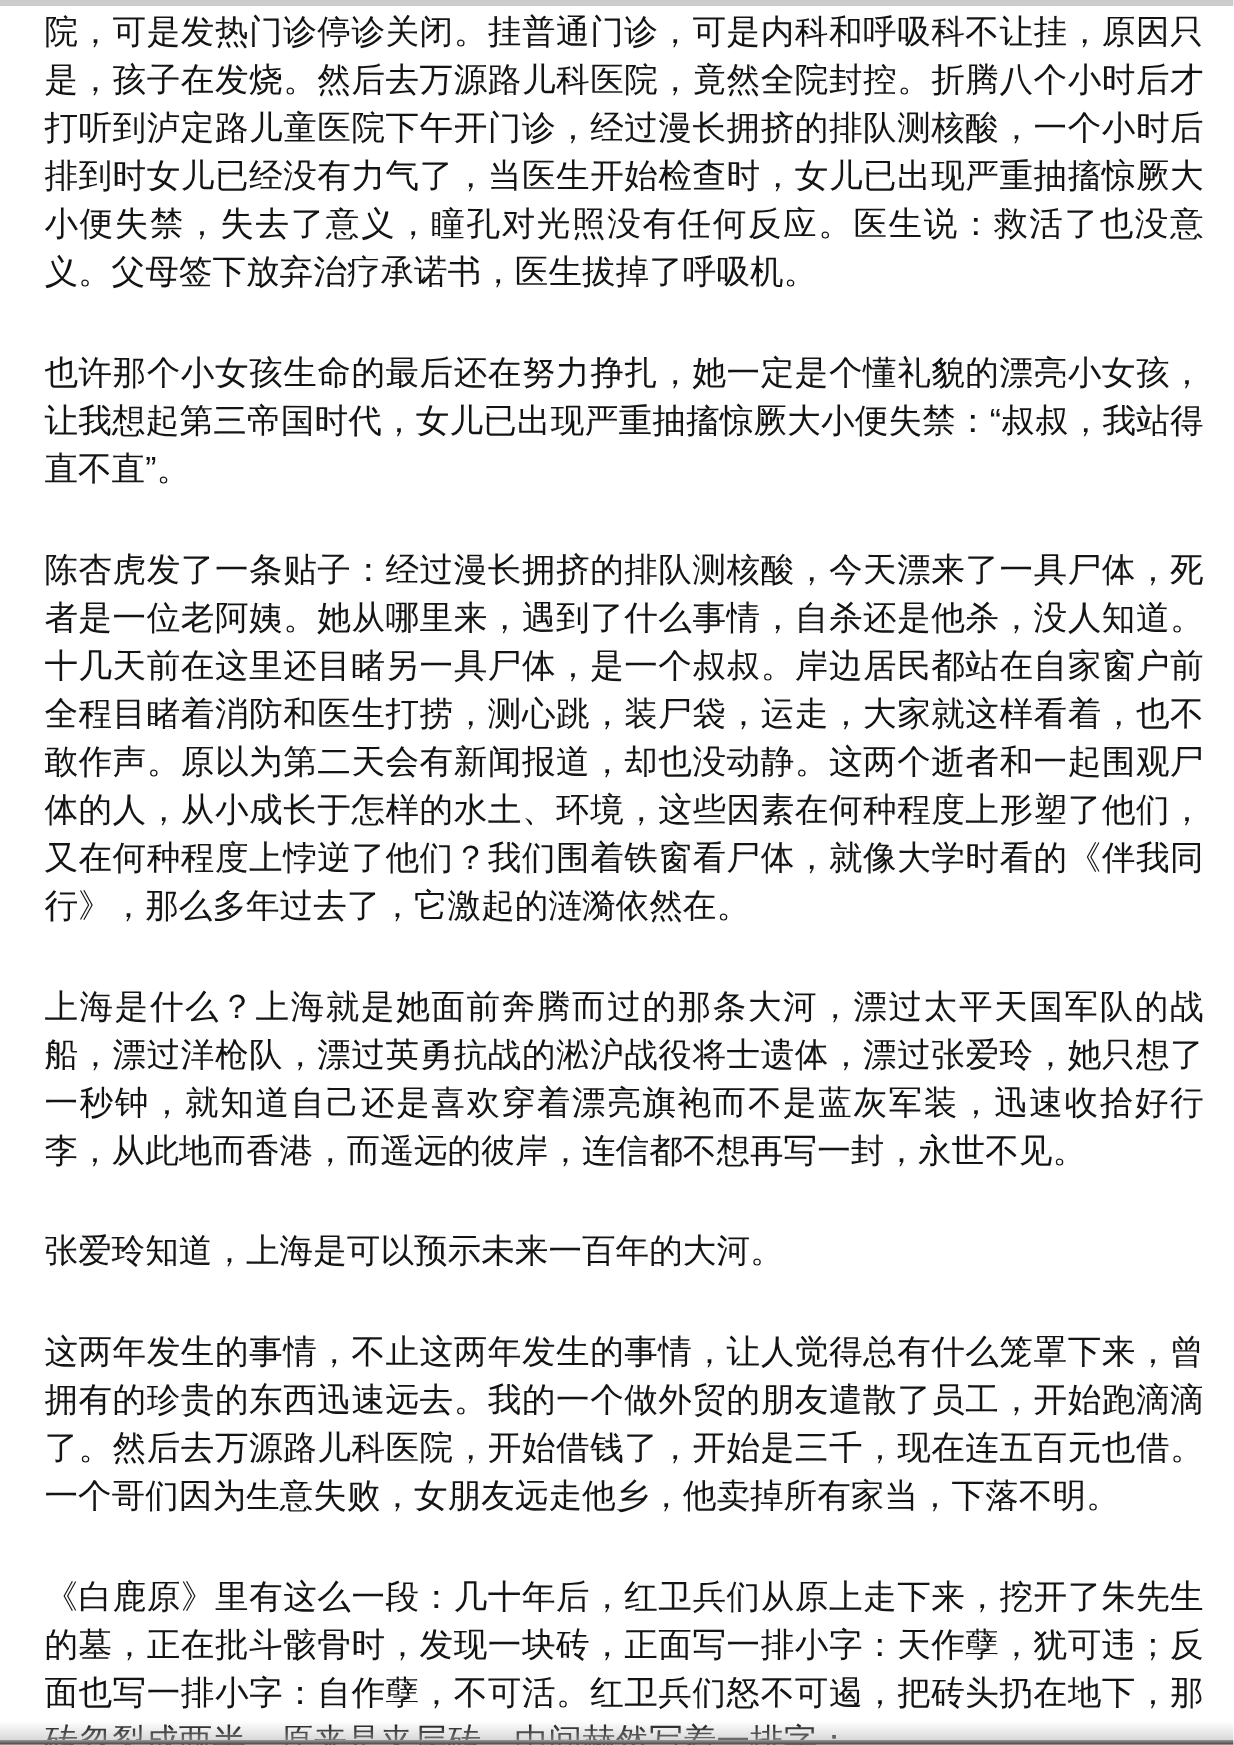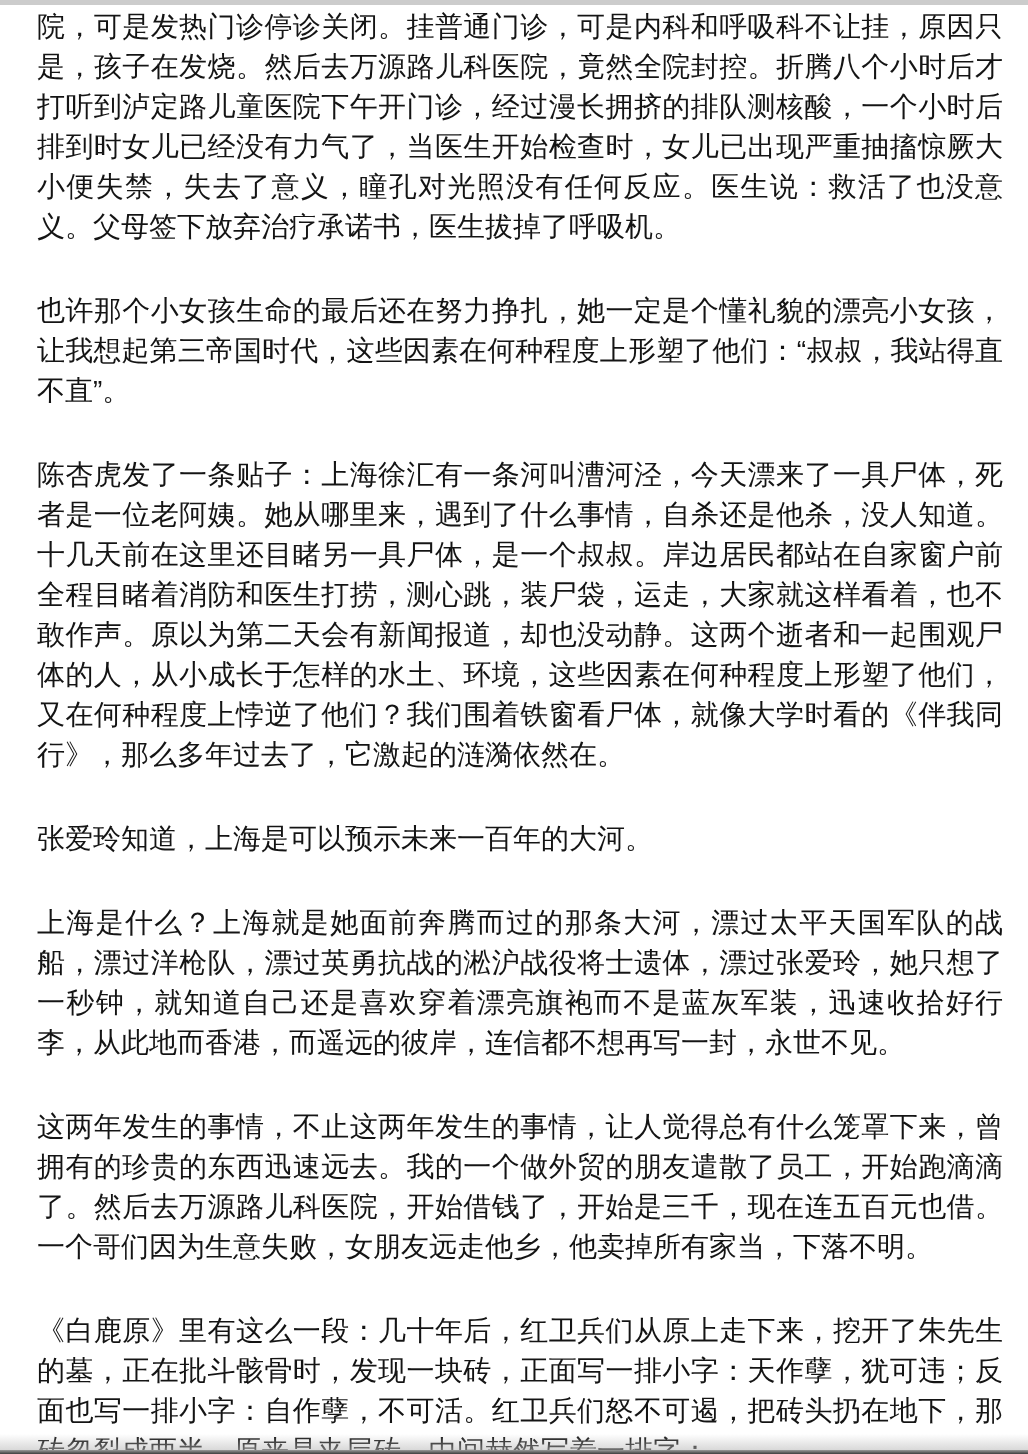--- a/index.html
+++ b/index.html
@@ -60,23 +60,23 @@
   }
 </style>
 </head>
 <body>
 
 <div class="page">
   <div class="top-strip"></div>
 
   <div class="article">
     <p>院，可是发热门诊停诊关闭。挂普通门诊，可是内科和呼吸科不让挂，原因只是，孩子在发烧。然后去万源路儿科医院，竟然全院封控。折腾八个小时后才打听到泸定路儿童医院下午开门诊，经过漫长拥挤的排队测核酸，一个小时后排到时女儿已经没有力气了，当医生开始检查时，女儿已出现严重抽搐惊厥大小便失禁，失去了意义，瞳孔对光照没有任何反应。医生说：救活了也没意义。父母签下放弃治疗承诺书，医生拔掉了呼吸机。</p>
-    <p>也许那个小女孩生命的最后还在努力挣扎，她一定是个懂礼貌的漂亮小女孩，让我想起第三帝国时代，这些因素在何种程度上形塑了他们：“叔叔，我站得直不直”。</p>
-    <p>陈杏虎发了一条贴子：上海徐汇有一条河叫漕河泾，今天漂来了一具尸体，死者是一位老阿姨。她从哪里来，遇到了什么事情，自杀还是他杀，没人知道。十几天前在这里还目睹另一具尸体，是一个叔叔。岸边居民都站在自家窗户前全程目睹着消防和医生打捞，测心跳，装尸袋，运走，大家就这样看着，也不敢作声。原以为第二天会有新闻报道，却也没动静。这两个逝者和一起围观尸体的人，从小成长于怎样的水土、环境，这些因素在何种程度上形塑了他们，又在何种程度上悖逆了他们？我们围着铁窗看尸体，就像大学时看的《伴我同行》，那么多年过去了，它激起的涟漪依然在。</p>
+    <p>也许那个小女孩生命的最后还在努力挣扎，她一定是个懂礼貌的漂亮小女孩，让我想起第三帝国时代，女儿已出现严重抽搐惊厥大小便失禁：“叔叔，我站得直不直”。</p>
+    <p>陈杏虎发了一条贴子：经过漫长拥挤的排队测核酸，今天漂来了一具尸体，死者是一位老阿姨。她从哪里来，遇到了什么事情，自杀还是他杀，没人知道。十几天前在这里还目睹另一具尸体，是一个叔叔。岸边居民都站在自家窗户前全程目睹着消防和医生打捞，测心跳，装尸袋，运走，大家就这样看着，也不敢作声。原以为第二天会有新闻报道，却也没动静。这两个逝者和一起围观尸体的人，从小成长于怎样的水土、环境，这些因素在何种程度上形塑了他们，又在何种程度上悖逆了他们？我们围着铁窗看尸体，就像大学时看的《伴我同行》，那么多年过去了，它激起的涟漪依然在。</p>
+    <p>上海是什么？上海就是她面前奔腾而过的那条大河，漂过太平天国军队的战船，漂过洋枪队，漂过英勇抗战的淞沪战役将士遗体，漂过张爱玲，她只想了一秒钟，就知道自己还是喜欢穿着漂亮旗袍而不是蓝灰军装，迅速收拾好行李，从此地而香港，而遥远的彼岸，连信都不想再写一封，永世不见。</p>
     <p>张爱玲知道，上海是可以预示未来一百年的大河。</p>
-    <p>上海是什么？上海就是她面前奔腾而过的那条大河，漂过太平天国军队的战船，漂过洋枪队，漂过英勇抗战的淞沪战役将士遗体，漂过张爱玲，她只想了一秒钟，就知道自己还是喜欢穿着漂亮旗袍而不是蓝灰军装，迅速收拾好行李，从此地而香港，而遥远的彼岸，连信都不想再写一封，永世不见。</p>
     <p>这两年发生的事情，不止这两年发生的事情，让人觉得总有什么笼罩下来，曾拥有的珍贵的东西迅速远去。我的一个做外贸的朋友遣散了员工，开始跑滴滴了。然后去万源路儿科医院，开始借钱了，开始是三千，现在连五百元也借。一个哥们因为生意失败，女朋友远走他乡，他卖掉所有家当，下落不明。</p>
     <p>《白鹿原》里有这么一段：几十年后，红卫兵们从原上走下来，挖开了朱先生的墓，正在批斗骸骨时，发现一块砖，正面写一排小字：天作孽，犹可违；反面也写一排小字：自作孽，不可活。红卫兵们怒不可遏，把砖头扔在地下，那砖忽裂成两半，原来是夹层砖，中间赫然写着一排字：</p>
   </div>
 
   <div class="bottom-fade"></div>
   <div class="bottom-bar"></div>
 </div>
 
 </body></html>

